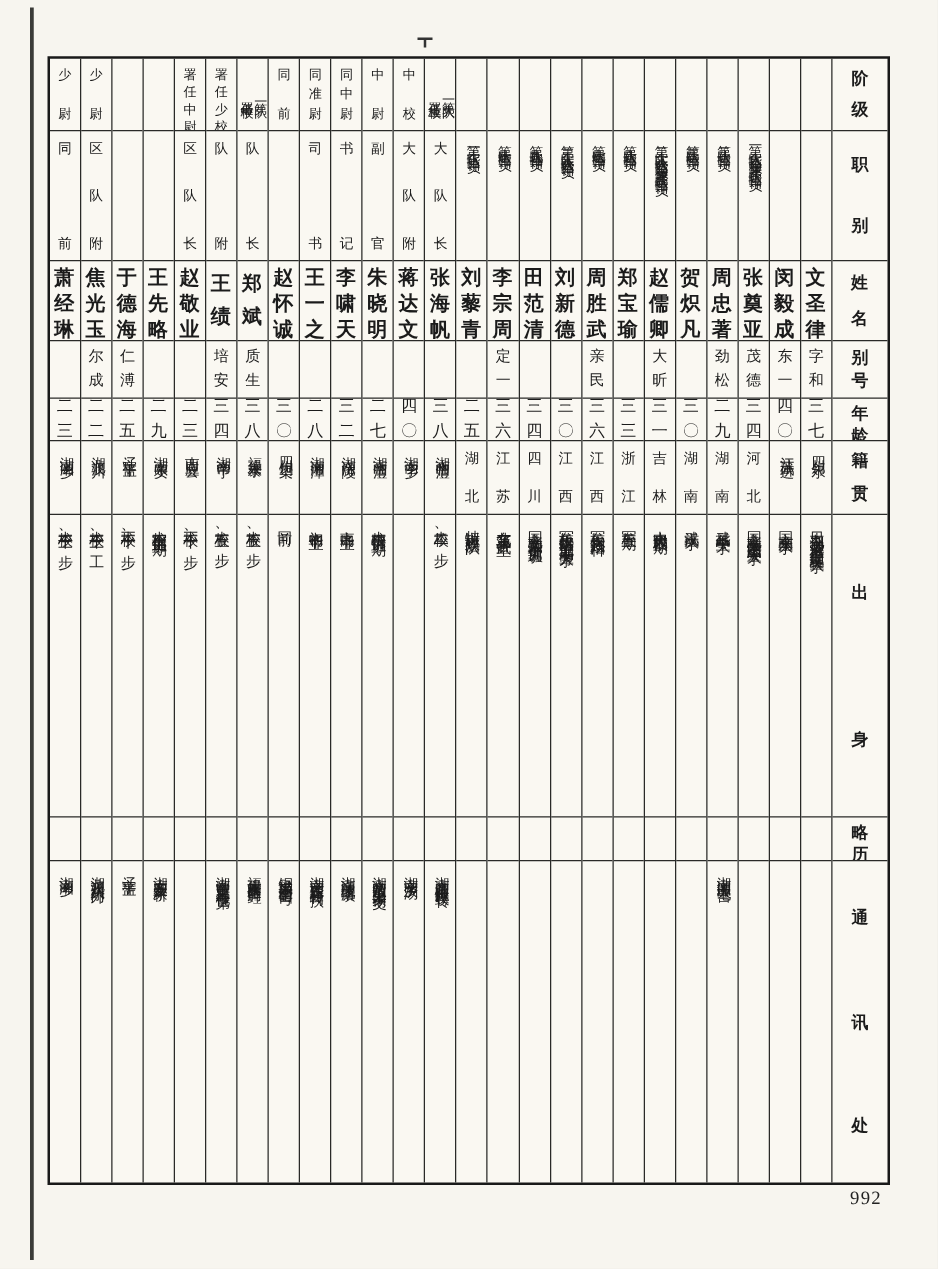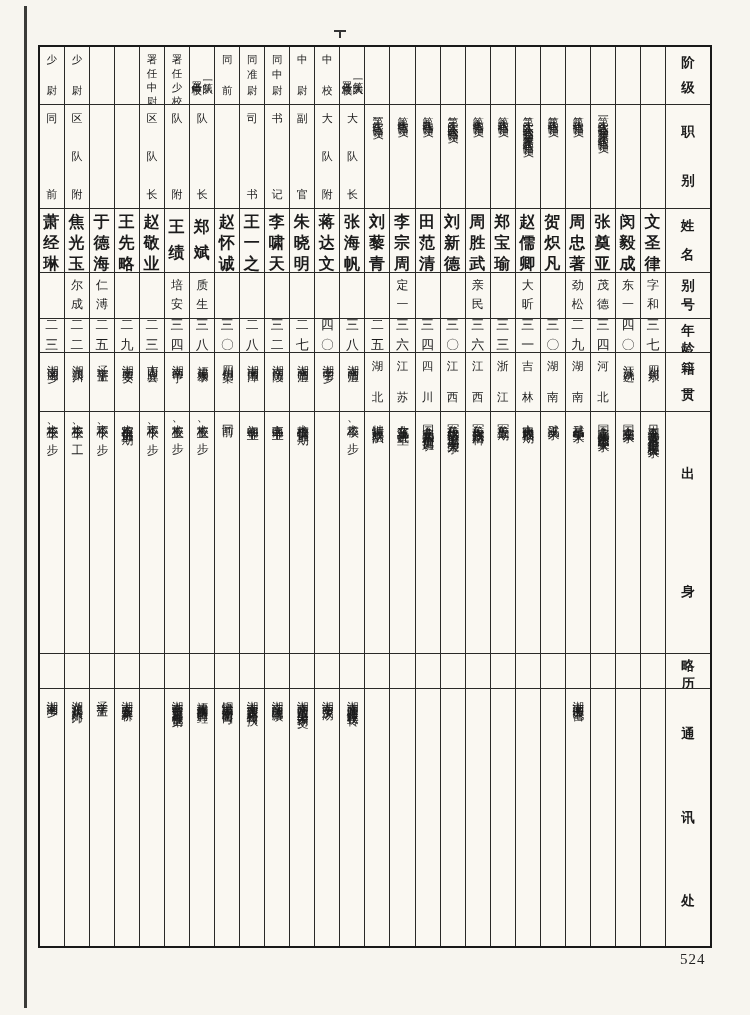--- a/index.html
+++ b/index.html
@@ -985,14 +985,14 @@
         </div>
         <div class="cell background" style="height: 243px;">
           <span class="vtext">本校十三、步</span>
         </div>
         <div class="cell history" style="height: 35px;"></div>
         <div class="cell address" style="height: 258px;">
           <span class="vtext">湖南湘乡</span>
         </div>
       </div>
     </div>
-  <div id="pagenum">524</div>
+  <div id="pagenum">992</div>
 </div>
 
 </body></html>

